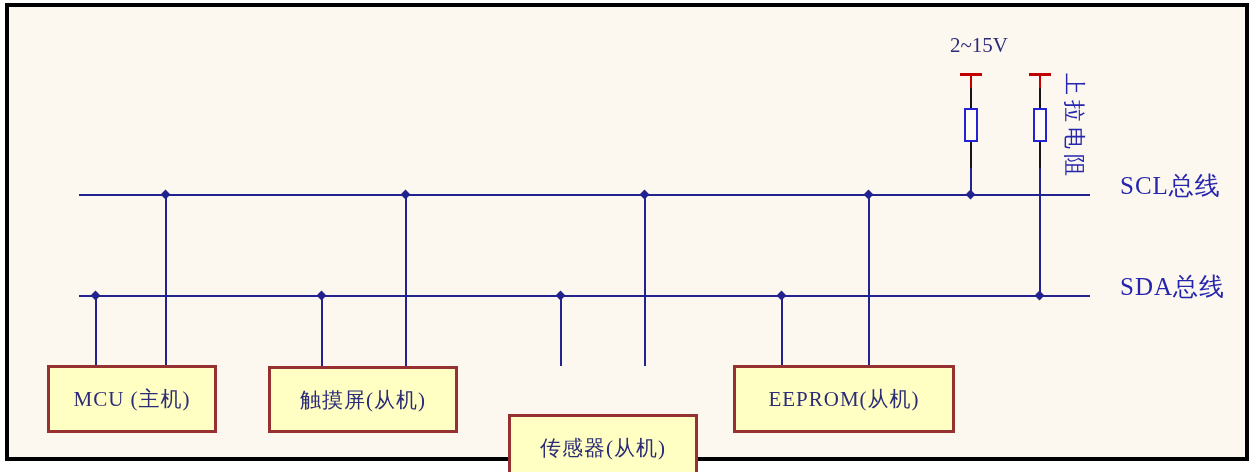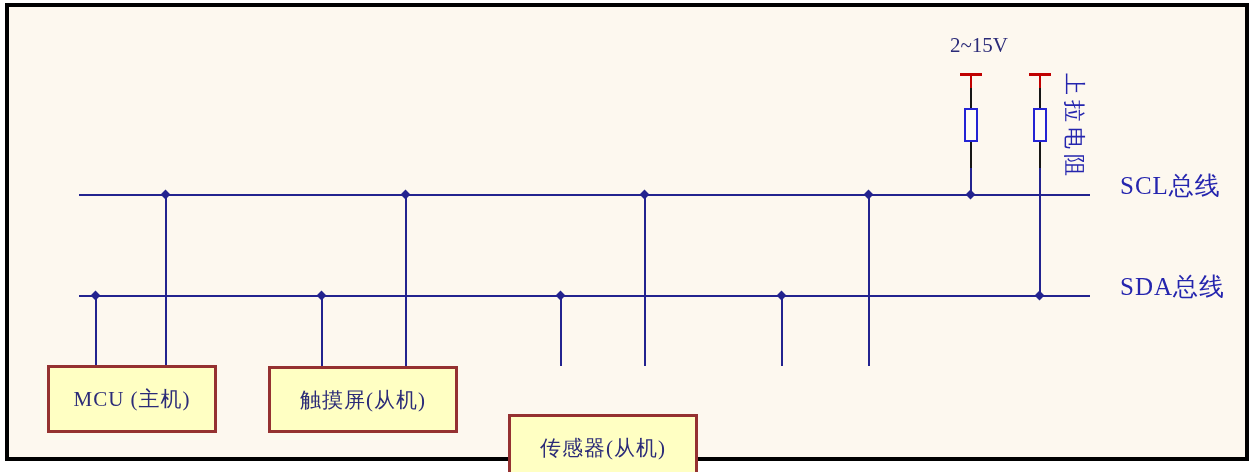--- a/index.html
+++ b/index.html
@@ -147,14 +147,17 @@
 
   <div class="device-box" style="left:268px; top:366px; width:190px; height:67px;">
     <span>触摸屏(从机)</span>
   </div>
   <div class="device-box" style="left:47px;  top:365px; width:170px; height:68px;">
     <span>MCU (主机)</span>
   </div>
   <div class="device-box" style="left:508px; top:366px; width:190px; height:67px;margin-top:48px;">
     <span>传感器(从机)</span>
   </div>
+  <div class="device-box" style="left:733px; top:365px; width:222px; height:68px;">
+    <span>EEPROM(从机)</span>
+  </div>
 
 </div>
 
 </body></html>

